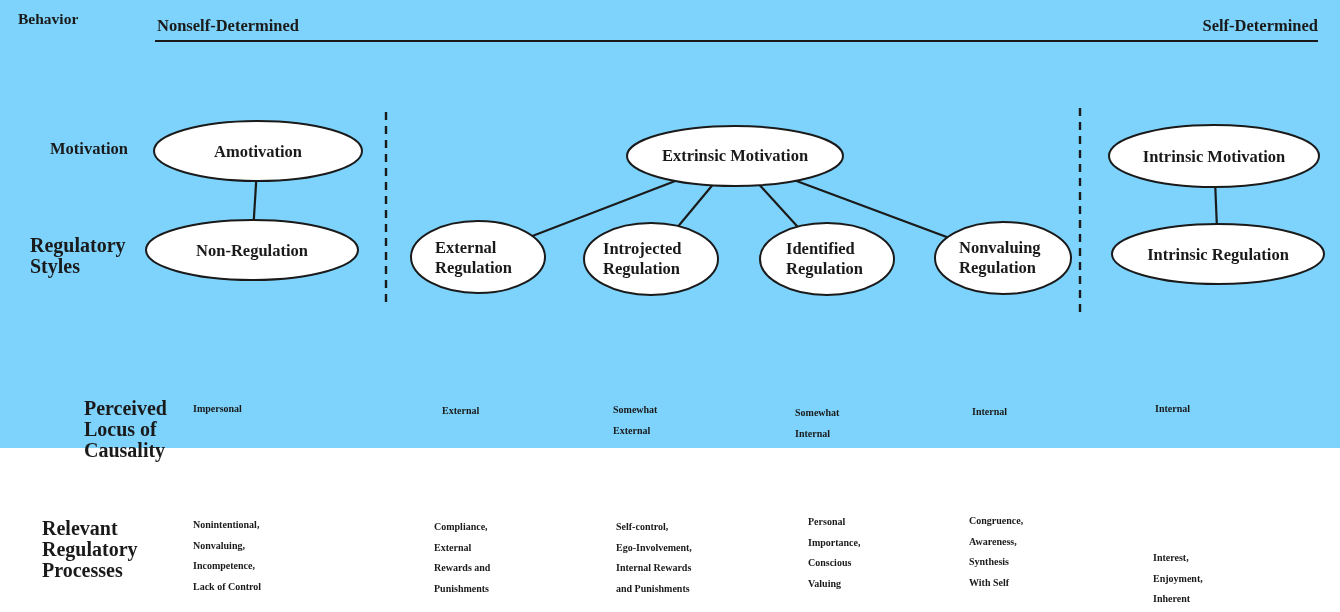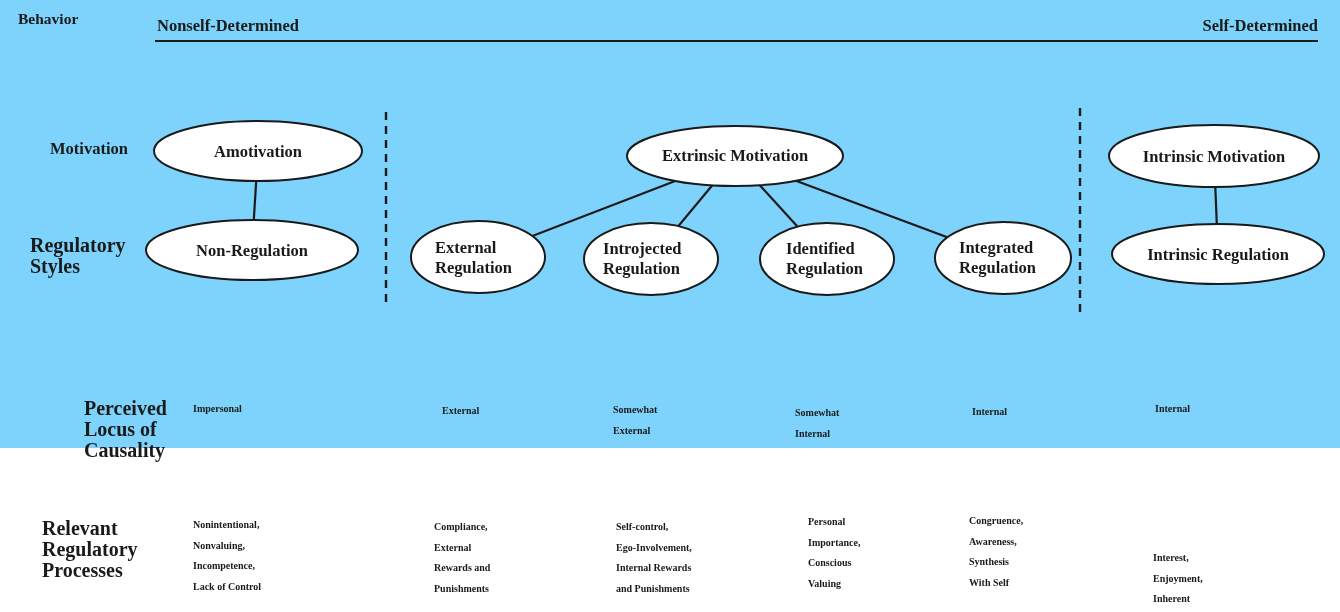--- a/index.html
+++ b/index.html
@@ -96,21 +96,21 @@
   </div>
   <div class="txt two-line" style="left:603px; top:239px;">
     <div>Introjected</div>
     <div>Regulation</div>
   </div>
   <div class="txt two-line" style="left:786px; top:239px;">
     <div>Identified</div>
     <div>Regulation</div>
   </div>
   <div class="txt two-line" style="left:959px; top:238px;">
-    <div>Integrated</div>
+    <div>Nonvaluing</div>
     <div>Regulation</div>
   </div>
   <div class="txt center-label" style="left:1218px; top:245px;">Intrinsic Regulation</div>
 
   <div class="txt block" style="left:193px; top:399px;">Impersonal</div>
   <div class="txt block" style="left:442px; top:401px;">External</div>
   <div class="txt block" style="left:613px; top:400px;">
     <div>Somewhat</div>
     <div>External</div>
   </div>

